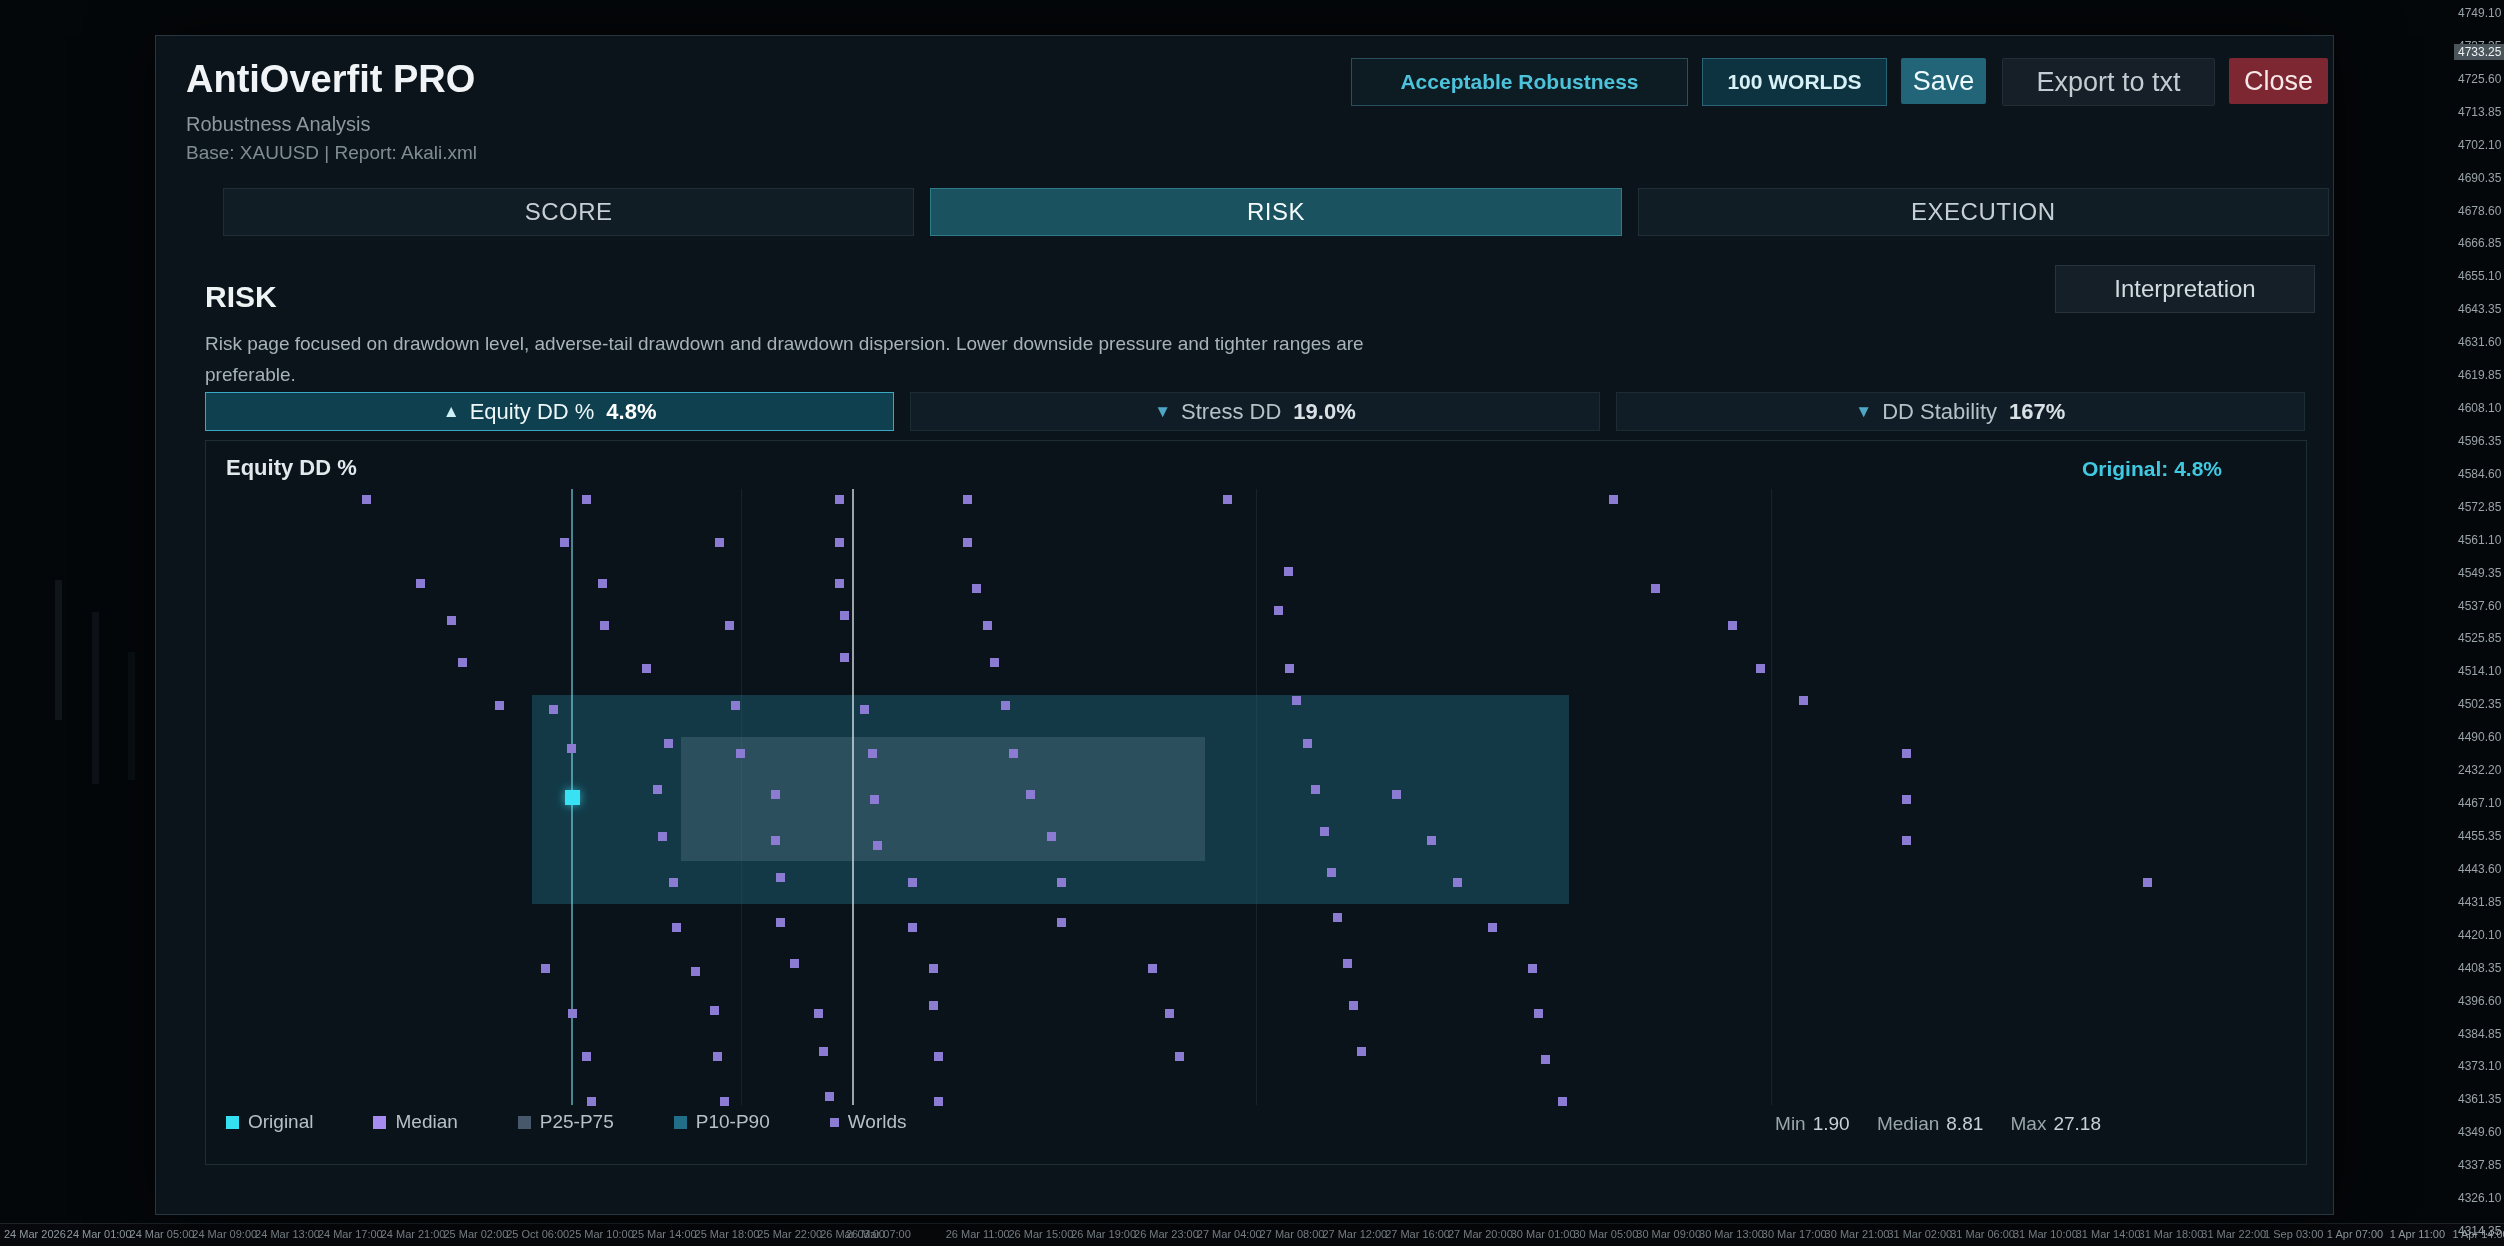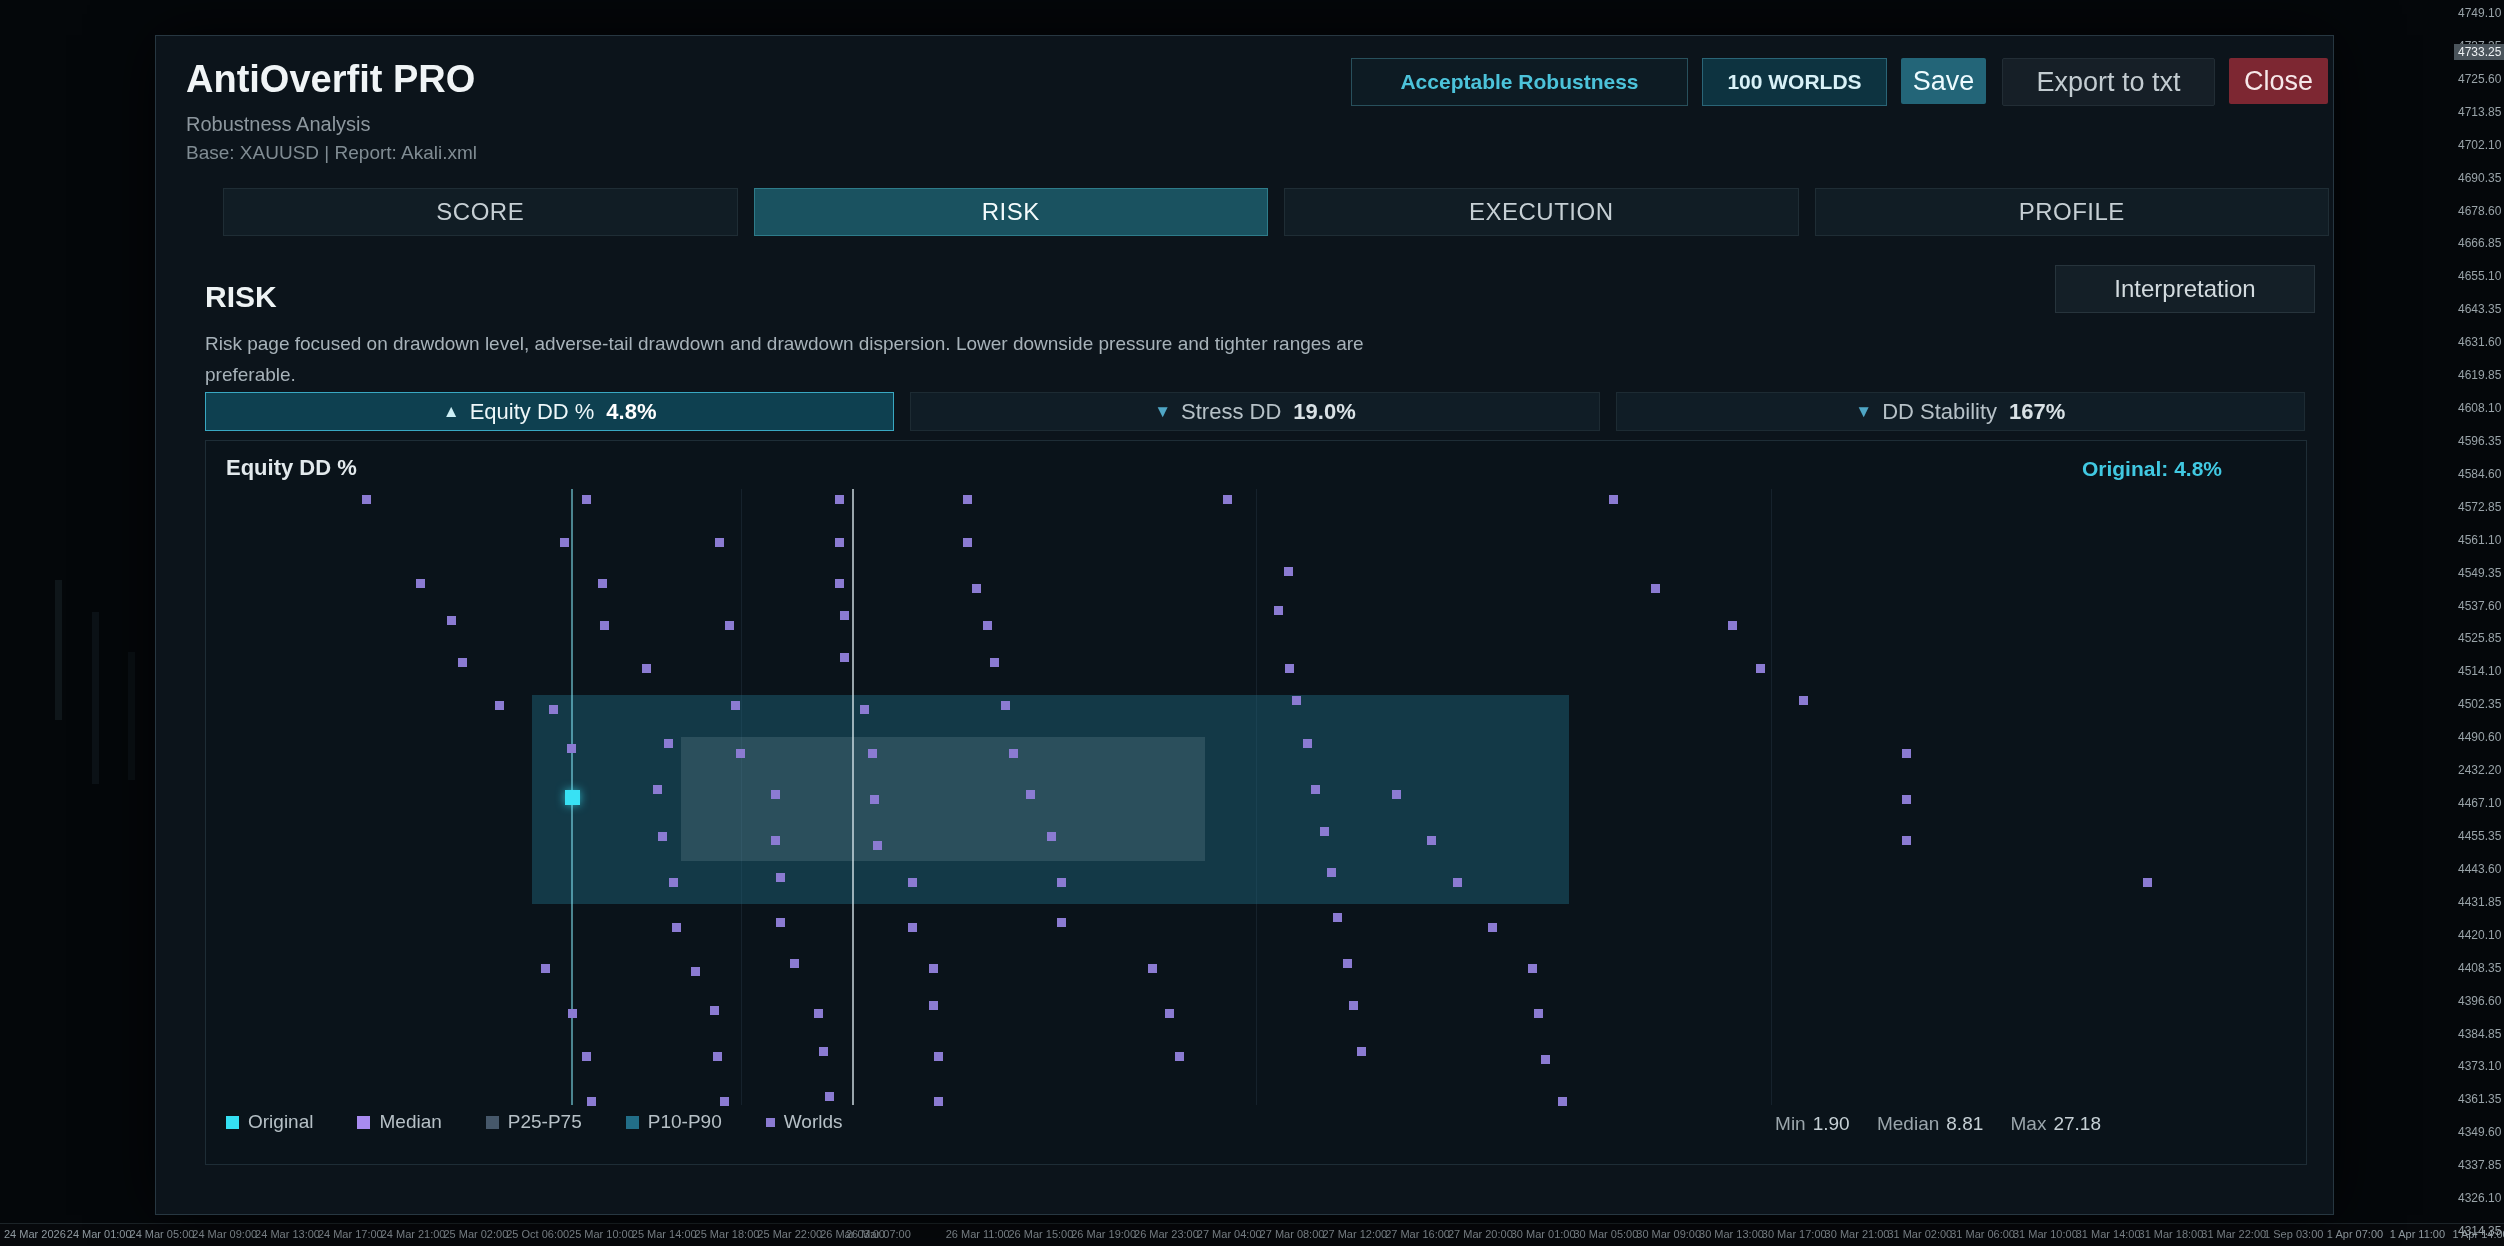--- a/index.html
+++ b/index.html
@@ -64,21 +64,21 @@
   .chart-original{right:84px;top:16px;font-size:21px;font-weight:700;color:#41c9e2;white-space:nowrap;}
 
   .plot{left:20px;top:48px;width:2060px;height:616px;}
   .plot > div{position:absolute;}
   .gridline{top:0;bottom:0;width:1px;background:#16222c;}
   .band{box-sizing:border-box;}
   .vline{top:0;bottom:0;width:2px;}
   .world-point{width:9px;height:9px;}
   .original-marker{width:15px;height:15px;box-shadow:0 0 10px rgba(56,225,244,.7);}
 
-  .chart-legend{left:20px;top:668px;height:26px;display:flex;align-items:center;}
+  .chart-legend{left:20px;top:668px;height:26px;display:flex;align-items:center;gap:16px;}
   .legend-item{display:inline-flex;align-items:center;gap:9px;margin-right:44px;}
   .legend-item .swatch{display:inline-block;}
   .legend-item .legend-label{font-size:19px;color:#b6c0c6;white-space:nowrap;}
 
   .stats{right:205px;top:672px;font-size:19px;white-space:nowrap;}
   .stats .slabel{color:#9aa5ab;margin-left:22px;}
   .stats .slabel:first-child{margin-left:0;}
   .stats .svalue{color:#c6d0d5;margin-left:7px;}
 </style>
 </head>
@@ -183,21 +183,20 @@
     <div class="status-box">Acceptable Robustness</div>
     <div class="worlds-box">100 WORLDS</div>
     <div class="btn save">Save</div>
     <div class="btn export">Export to txt</div>
     <div class="btn close">Close</div>
 
     <div class="tab-bar">
         <div class="tab">SCORE</div>
         <div class="tab active">RISK</div>
         <div class="tab">EXECUTION</div>
-        <div class="tab">PROFILE</div>
       </div>
 
     <div class="risk-heading">RISK</div>
     <div class="interp-btn">Interpretation</div>
     <div class="risk-desc">Risk page focused on drawdown level, adverse-tail drawdown and drawdown dispersion. Lower downside pressure and tighter ranges are preferable.</div>
 
     <div class="metric-row">
         <div class="metric active">
           <span class="arrow">▲</span>
           <span class="mlabel">Equity DD %</span>

